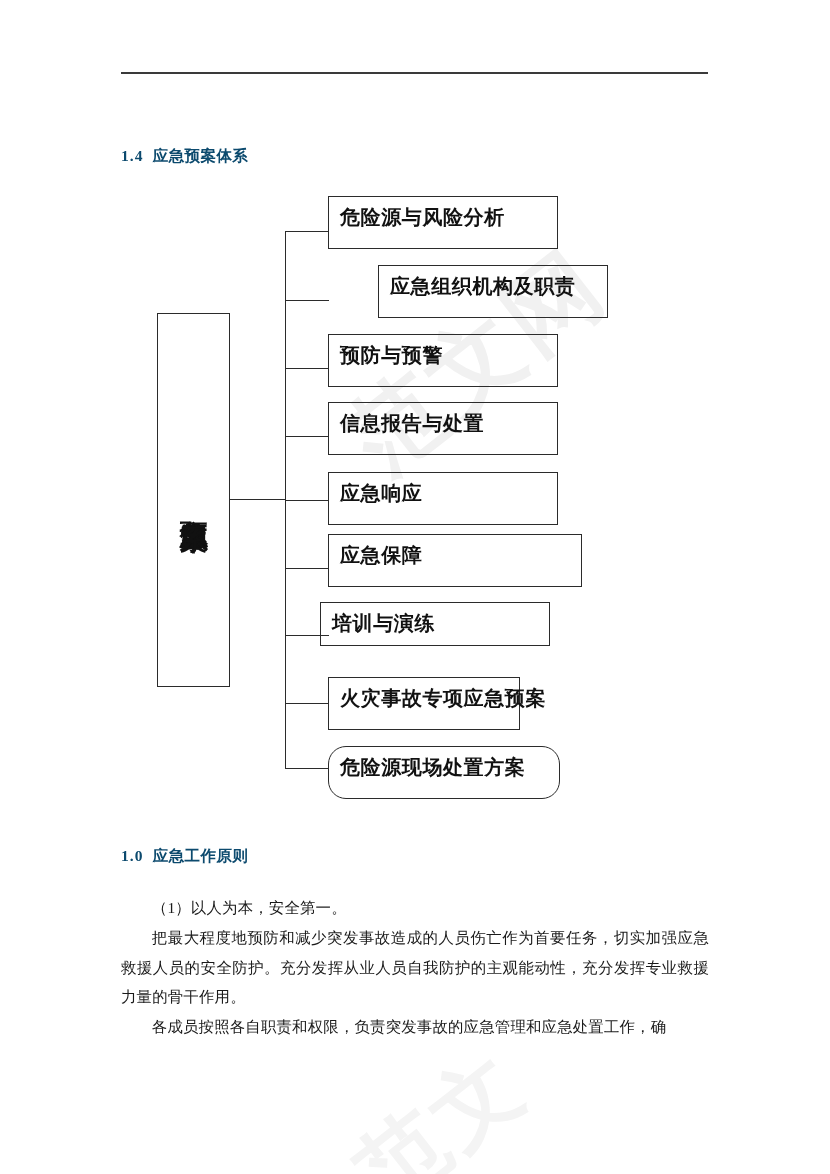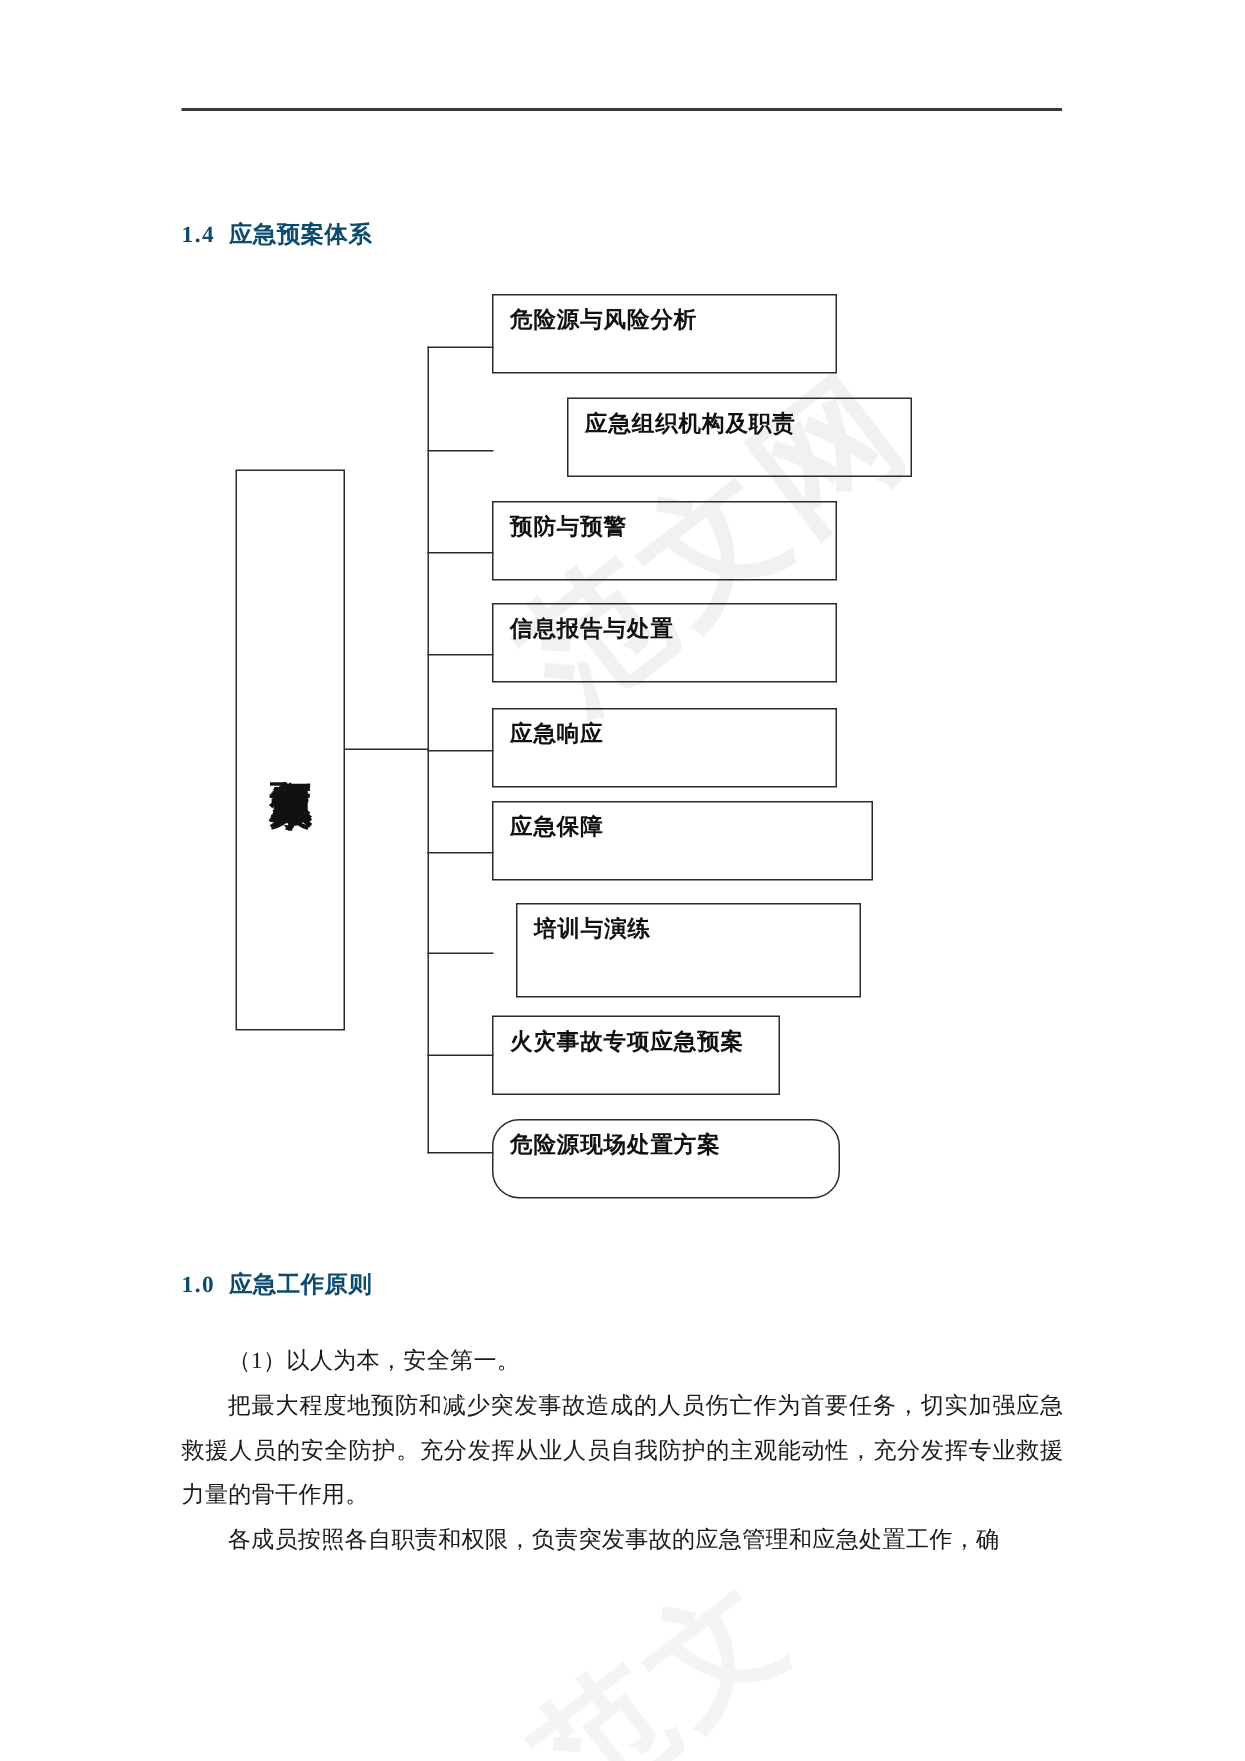--- a/index.html
+++ b/index.html
@@ -137,21 +137,21 @@
     position: absolute;
     border: 1.4px solid #2b2b2b;
     background: transparent;
   }
   .leaf-label {
     position: absolute;
     left: 11px;
     top: 7px;
     font-family: "Liberation Sans", "DejaVu Sans", sans-serif;
     font-weight: 700;
-    font-size: 15px;
+    font-size: 20px;
     letter-spacing: 0.6px;
     color: #111;
     white-space: nowrap;
   }
 
   
   .para {
     position: absolute;
     left: 121px;
     width: 588px;
@@ -215,21 +215,21 @@
       </div>
       <div class="leaf-box" style="left:328px; top:402px; width:230px; height:53px;">
         <div class="leaf-label">信息报告与处置</div>
       </div>
       <div class="leaf-box" style="left:328px; top:472px; width:230px; height:53px;">
         <div class="leaf-label">应急响应</div>
       </div>
       <div class="leaf-box" style="left:328px; top:534px; width:254px; height:53px;">
         <div class="leaf-label">应急保障</div>
       </div>
-      <div class="leaf-box" style="left:344px; top:602px; width:230px; height:63px;">
+      <div class="leaf-box" style="left:320px; top:602px; width:230px; height:44px;">
         <div class="leaf-label">培训与演练</div>
       </div>
       <div class="leaf-box" style="left:328px; top:677px; width:192px; height:53px;">
         <div class="leaf-label">火灾事故专项应急预案</div>
       </div>
       <div class="leaf-box" style="left:328px; top:746px; width:232px; height:53px;border-radius:18px;">
         <div class="leaf-label">危险源现场处置方案</div>
       </div>
 
     </div>

